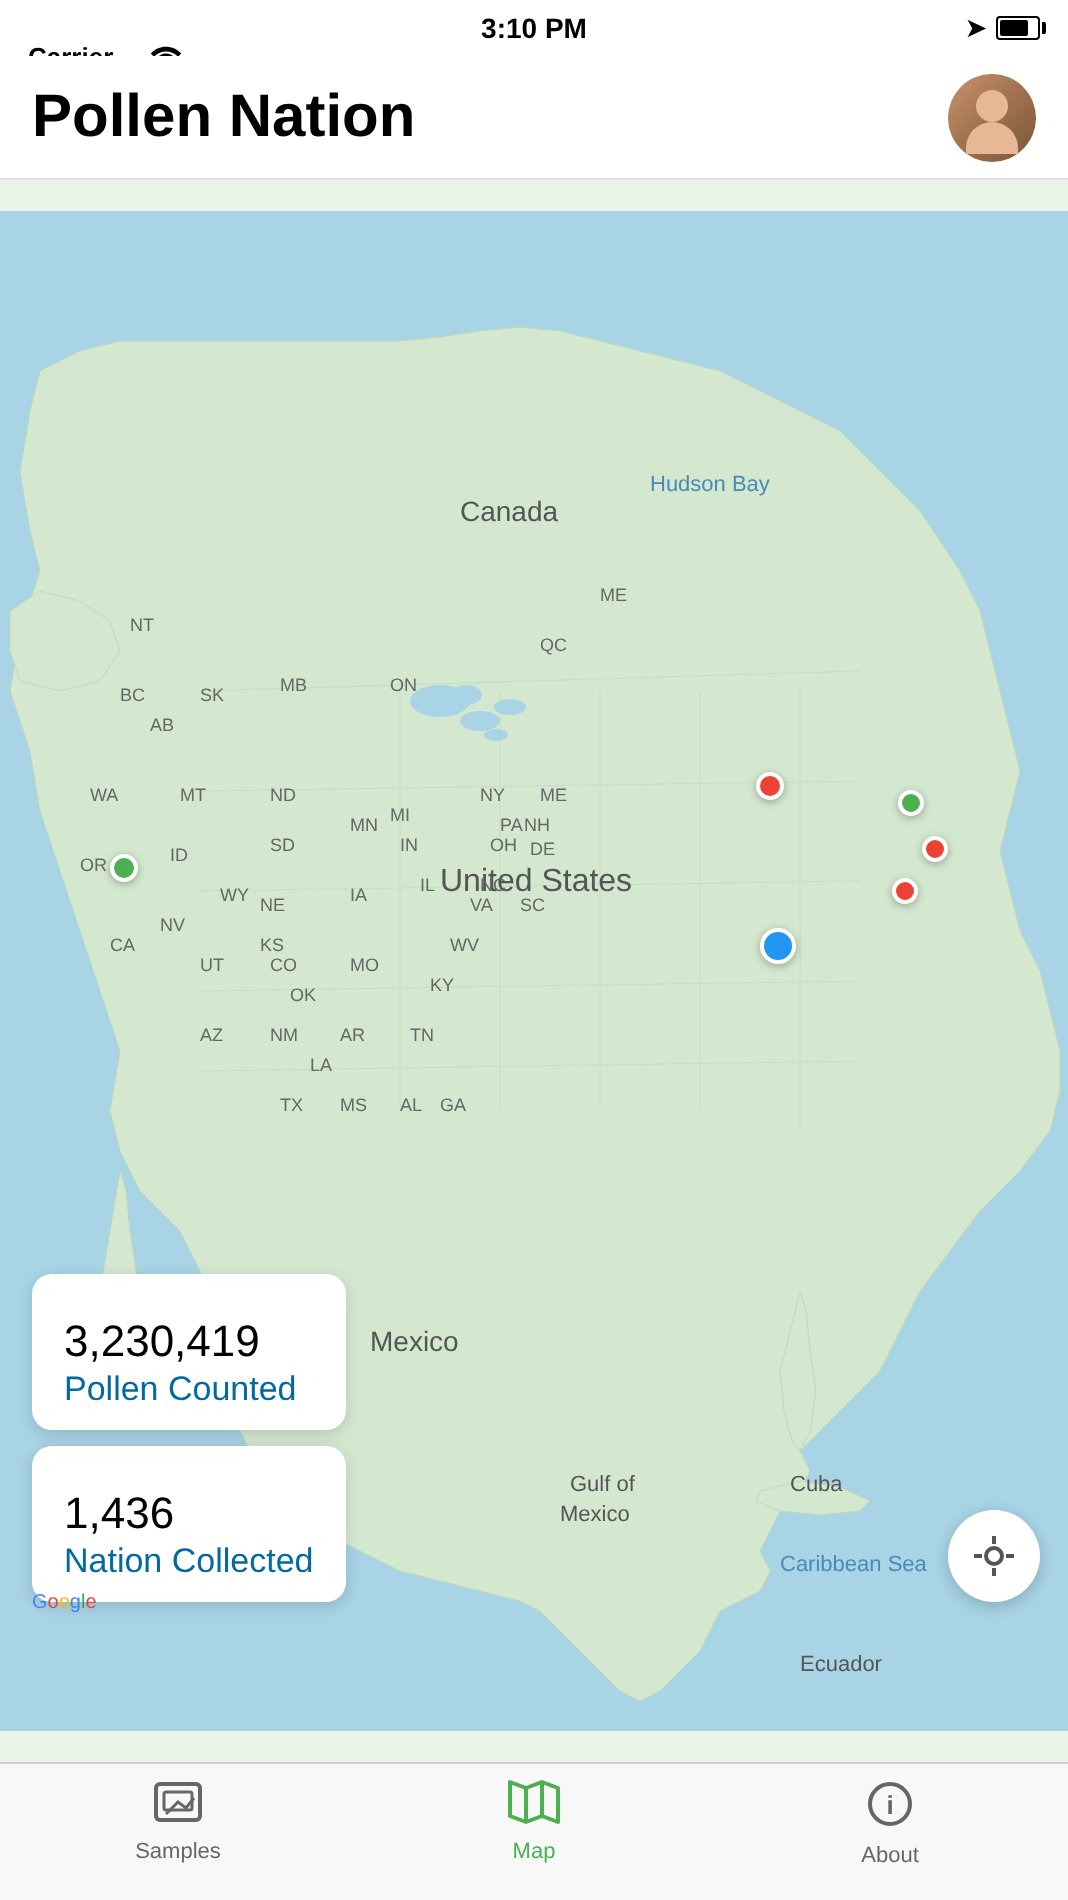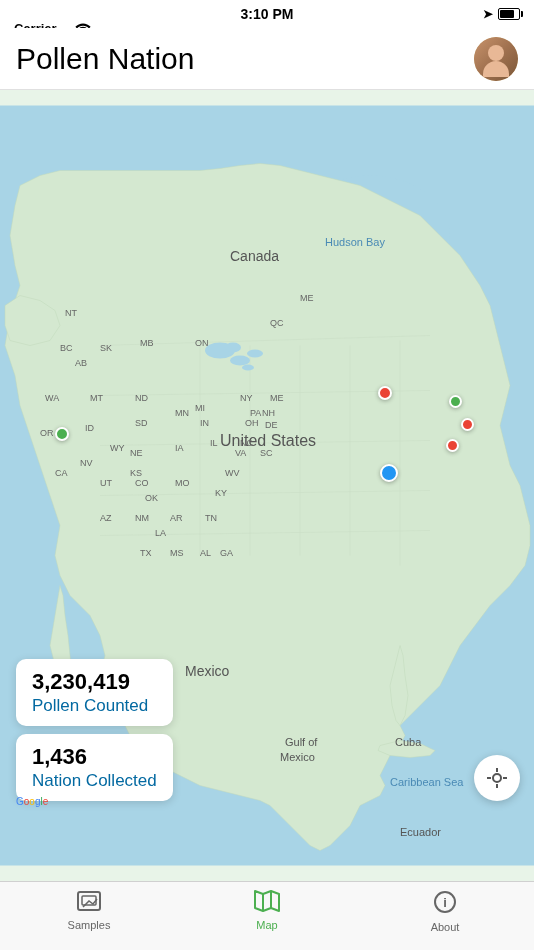--- a/index.html
+++ b/index.html
@@ -46,21 +46,21 @@
       height: 62px;
       background: white;
       display: flex;
       align-items: center;
       padding: 0 16px;
       z-index: 100;
       border-bottom: 1px solid #e0e0e0;
     }
     #app-title {
       font-size: 30px;
-      font-weight: 400;
+      font-weight: 700;
       flex: 1;
     }
     #avatar {
       width: 44px; height: 44px;
       border-radius: 50%;
       overflow: hidden;
       background: #c8a87a;
       display: flex; align-items: center; justify-content: center;
     }
     .avatar-img {
@@ -112,22 +112,23 @@
     }
     .stat-card {
       background: white;
       border-radius: 10px;
       padding: 10px 16px;
       box-shadow: 0 2px 8px rgba(0,0,0,0.15);
       min-width: 130px;
     }
     .stat-number {
       font-size: 22px;
-      font-weight: 700;
+      font-weight: 400;
       color: #000;
+      margin-top: 11px;
     }
     .stat-label {
       font-size: 17px;
       color: #0369a1;
       margin-top: 1px;
     }
 
     
     #location-btn {
       position: absolute;

